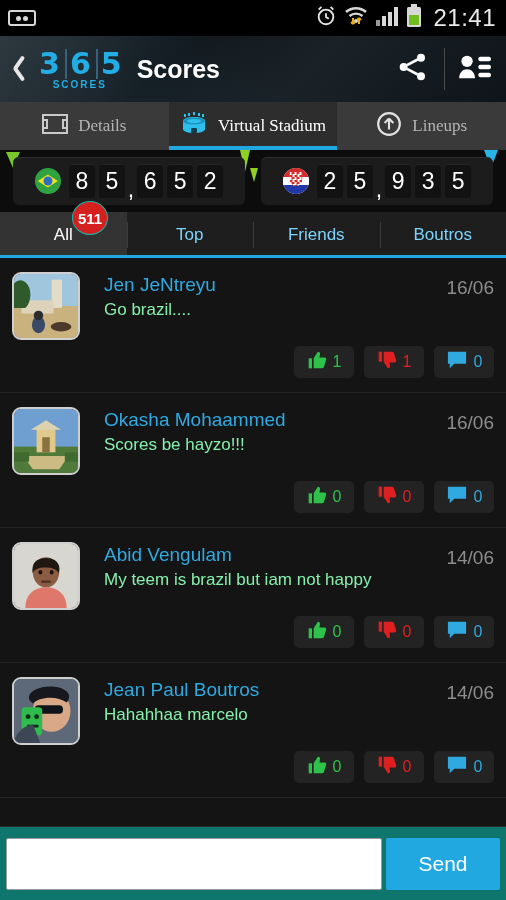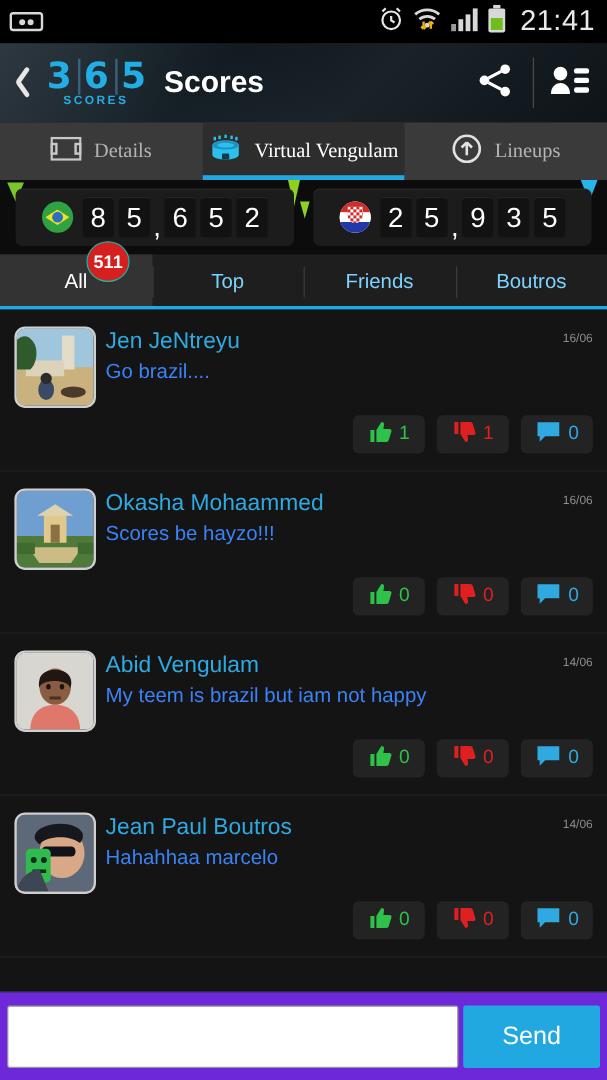--- a/index.html
+++ b/index.html
@@ -145,37 +145,37 @@
 
   
   .list { position: absolute; top: 258px; bottom: 74px; left: 0; right: 0; overflow: hidden; background:#141414; }
   .row { height: 135px; border-bottom: 1px solid #242424; position: relative; padding: 14px 12px 0 12px; }
   .row-top { display: flex; align-items: flex-start; }
   .avatar {
     width: 68px; height: 68px; border-radius: 9px; border: 2px solid #cfcfcf;
     overflow: hidden; flex: none; position: relative; background:#555;
   }
   .avatar svg { display:block; width:100%; height:100%; }
-  .rtext { margin-left: 8px; flex: 1; min-width: 0; padding-top: 2px; }
+  .rtext { margin-left: 24px; flex: 1; min-width: 0; padding-top: 2px; }
   .uname { color: #2fa9e0; font-size: 19px; }
-  .ctext { color: #3b82f6; font-size: 17px; margin-top: 4px; }
-  .date { color: #8d8d8d; font-size: 10px; padding-top: 5px; flex: none; margin-left: 27px; }
+  .ctext { color: #86efac; font-size: 17px; margin-top: 4px; }
+  .date { color: #8d8d8d; font-size: 19px; padding-top: 5px; flex: none; margin-left: 27px; }
   .votes { position: absolute; right: 12px; bottom: 14px; display: flex; gap: 10px; }
   .vbtn {
     width: 60px; height: 32px; background: #232323; border-radius: 5px;
     display: flex; align-items: center; justify-content: center; gap: 6px;
   }
   .vbtn .num { font-size: 16px; }
   .num-like { color: #2ec24a; }
   .num-dislike { color: #e02020; }
   .num-comment { color: #2fa9e0; }
 
   
   .composer {
-    position: absolute; left: 0; right: 0; bottom: 0; height: 74px; background: #6d28d9;
+    position: absolute; left: 0; right: 0; bottom: 0; height: 74px; background: #0f766e;
     display: flex; align-items: center; padding: 9px 6px; gap: 4px;
     border-top: 1px solid #2a2a2a;
   }
   .composer input {
     flex: 1; height: 52px; background: #fff; border: 1px solid #9a9a9a; border-radius: 2px;
     font-size: 18px; padding: 0 10px; color: #111; font-family: "Liberation Sans", sans-serif;
     outline: none;
   }
   .send-btn {
     width: 114px; height: 52px; background: #22a8e0; border: none; border-radius: 2px;
@@ -286,21 +286,21 @@
           <rect x="11" y="16" width="6" height="5" rx="1" fill="#123b4c"></rect>
           <g fill="#2cc0ee">
               <rect x="4" y="2" width="2" height="3"></rect>
               <rect x="8" y="1" width="2" height="3"></rect>
               <rect x="13" y="0" width="2" height="3"></rect>
               <rect x="18" y="1" width="2" height="3"></rect>
               <rect x="22" y="2" width="2" height="3"></rect>
             </g>
         </svg>
       </span>
-      <span class="lbl">Virtual Vengulam</span>
+      <span class="lbl">Virtual Stadium</span>
     </div>
     <div class="stab">
       <span>
         <svg width="26" height="26" viewBox="0 0 24 24">
           <circle cx="12" cy="12" r="10" fill="none" stroke="#e2e2e2" stroke-width="2"></circle>
           <path d="M12 17V7M12 7l-4 4M12 7l4 4" stroke="#e2e2e2" stroke-width="2" fill="none"></path>
         </svg>
       </span>
       <span class="lbl">Lineups</span>
     </div>

